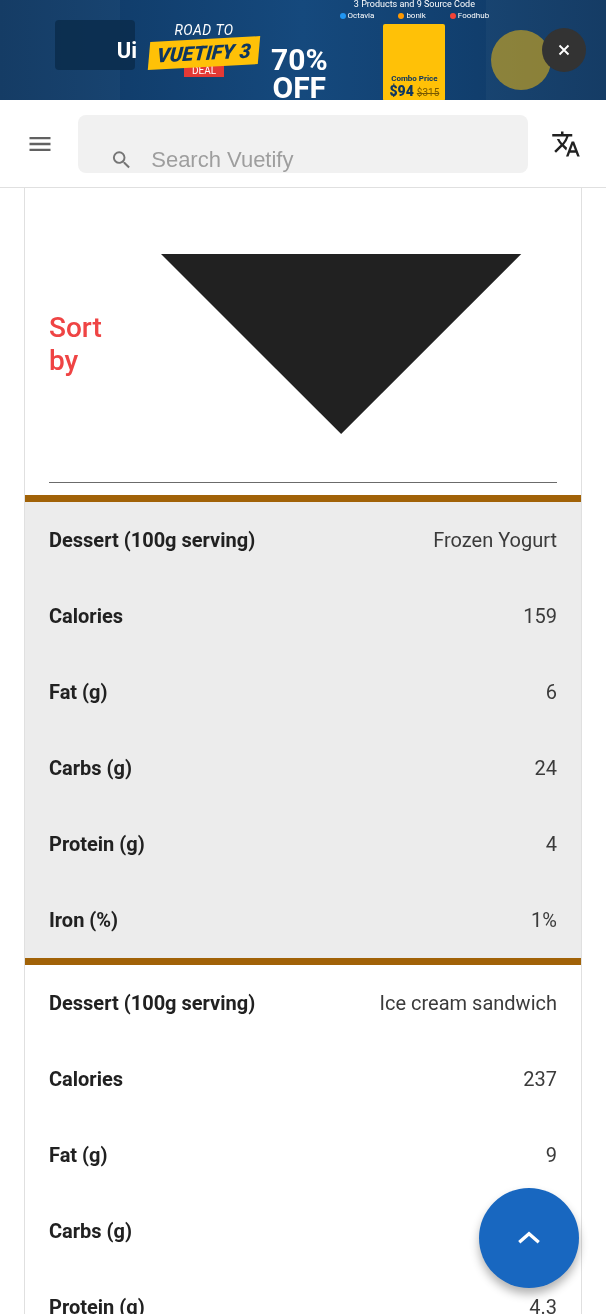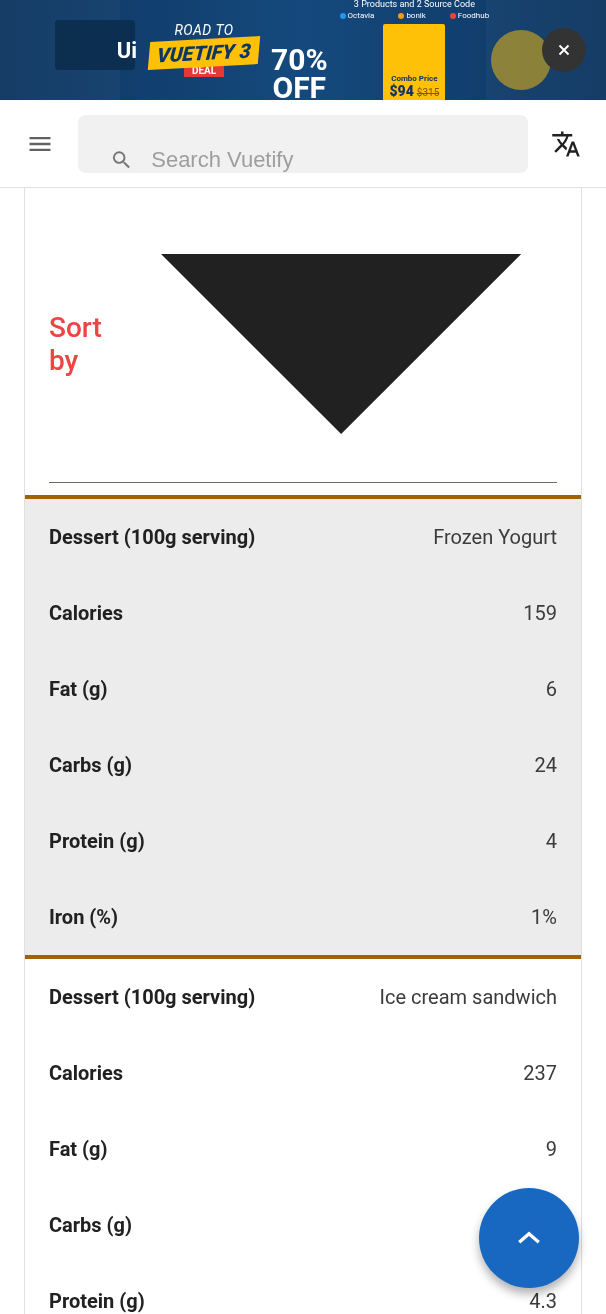--- a/index.html
+++ b/index.html
@@ -62,21 +62,21 @@
       padding: 4px 8px;
       font-size: 20px;
       transform: skew(-5deg,-3deg);
       display: inline-block;
       margin-top: 2px;
     }
     .ad-deal {
       background: #e53935;
       color: #fff;
       font-size: 10px;
-      font-weight: 700;
+      font-weight: 400;
       padding: 1px 8px;
       margin-top: -2px;
     }
     .ad-percent {
       font-size: 30px;
       font-weight: 700;
       line-height: 0.95;
       text-align: center;
       margin-top: 48px;
     }
@@ -170,21 +170,21 @@
       background: #fff;
     }
     .sort-label {
       font-size: 28px;
       color: #ef4444;
       font-weight: 500;
     }
     .sort-area { padding: 8px 24px 0 24px; }
     .sort-control { display:flex; justify-content:space-between; align-items:center; padding: 22px 0 12px 0; border-bottom: 1.5px solid #6b6b6b; cursor:pointer;}
     .data-group {
-      border-top: 4px solid #a16207;
+      border-top: 7px solid #a16207;
     }
     .data-group:first-of-type { border-top: none; }
     .data-group.shaded { background: #ececec; }
     .data-row {
       display: flex;
       justify-content: space-between;
       align-items: center;
       padding: 26px 24px;
       font-size: 20px;
     }
@@ -225,21 +225,21 @@
     <div class="ad-roadto-block">
       <div class="ad-roadto">ROAD TO</div>
       <div class="ad-vuetify3">VUETIFY 3</div>
       <div class="ad-deal">DEAL</div>
     </div>
     <div class="ad-percent">
       <div>70%</div>
       <div>OFF</div>
     </div>
     <div class="ad-right">
-      <div>3 Products and 2 Source Code</div>
+      <div>3 Products and 9 Source Code</div>
       <div class="ad-brands">
         <span class="ad-brand">
             <span class="dot-blue"></span>
             <span>Octavia</span>
           </span>
         <span class="ad-brand">
             <span class="dot-orange"></span>
             <span>bonik</span>
           </span>
         <span class="ad-brand">

